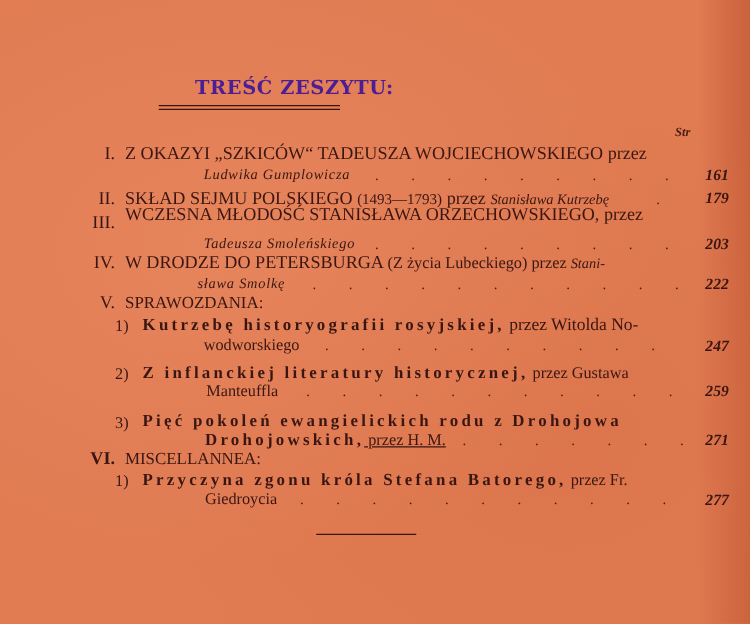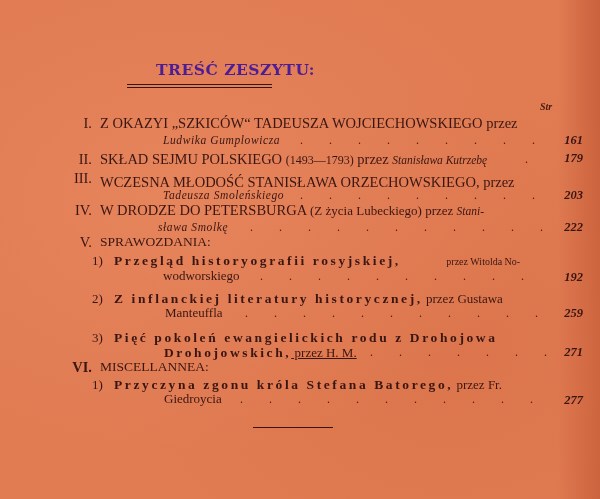--- a/index.html
+++ b/index.html
@@ -65,44 +65,44 @@
 
   <div>
     <div class="line roman" style="left:60px;width:32px;top:151px;">II.</div>
     <div class="line" style="left:100px;top:151px;"><span>SKŁAD SEJMU POLSKIEGO </span><span style="font-size:12px;">(1493—1793)</span><span> przez </span><span class="small-it">Stanisława Kutrzebę</span></div>
     <div class="leader" style="left:525px;width:24px;top:152px;">. .</div>
     <div class="page-no" style="top:151px;">179</div>
   </div>
 
   <div>
     <div class="line roman" style="left:60px;width:32px;top:170px;">III.</div>
-    <div class="line" style="left:100px;top:174px;">WCZESNA MŁODOŚĆ STANISŁAWA ORZECHOWSKIEGO, przez</div>
+    <div class="line" style="left:100px;top:164px;">WCZESNA MŁODOŚĆ STANISŁAWA ORZECHOWSKIEGO, przez</div>
     <div class="line small-it" style="left:163px;top:189px;letter-spacing:0.6px;">Tadeusza Smoleńskiego</div>
     <div class="leader" style="left:300px;width:248px;top:188px;">. . . . . . . . . . . . . . . . . . . . . .</div>
     <div class="page-no" style="top:188px;">203</div>
   </div>
 
   <div>
     <div class="line roman" style="left:60px;width:32px;top:202px;">IV.</div>
     <div class="line" style="left:100px;top:202px;"><span>W DRODZE DO PETERSBURGA </span><span style="font-size:13px;">(Z życia Lubeckiego) przez </span><span class="small-it">Stani-</span></div>
     <div class="line small-it" style="left:158px;top:221px;letter-spacing:0.6px;">sława Smolkę</div>
     <div class="leader" style="left:250px;width:298px;top:220px;">. . . . . . . . . . . . . . . . . . . . . . . .</div>
     <div class="page-no" style="top:220px;">222</div>
   </div>
 
   <div>
     <div class="line roman" style="left:60px;width:32px;top:234px;">V.</div>
     <div class="line" style="left:100px;top:234px;font-size:13.5px;">SPRAWOZDANIA:</div>
 
     <div>
       <div class="line" style="left:92px;top:253px;font-size:13px;">1)</div>
-      <div class="line" style="left:114px;top:252px;"><span class="spaced">Przegląd historyografii rosyjskiej,</span><span style="font-size:10px;margin-left:43px;"> przez Witolda No-</span></div>
+      <div class="line" style="left:114px;top:252px;"><span class="spaced">Kutrzebę historyografii rosyjskiej,</span><span style="font-size:14px;"> przez Witolda No-</span></div>
       <div class="line" style="left:163px;top:268px;font-size:13px;">wodworskiego</div>
       <div class="leader" style="left:260px;width:288px;top:269px;">. . . . . . . . . . . . . . . . . . . . . . . .</div>
-      <div class="page-no" style="top:270px;">192</div>
+      <div class="page-no" style="top:270px;">247</div>
     </div>
 
     <div>
       <div class="line" style="left:92px;top:291px;font-size:13px;">2)</div>
       <div class="line" style="left:114px;top:290px;"><span class="spaced">Z inflanckiej literatury historycznej,</span><span style="font-size:13px;"> przez Gustawa</span></div>
       <div class="line" style="left:165px;top:305px;font-size:13px;">Manteuffla</div>
       <div class="leader" style="left:245px;width:303px;top:306px;">. . . . . . . . . . . . . . . . . . . . . . . . .</div>
       <div class="page-no" style="top:306px;">259</div>
     </div>
 

